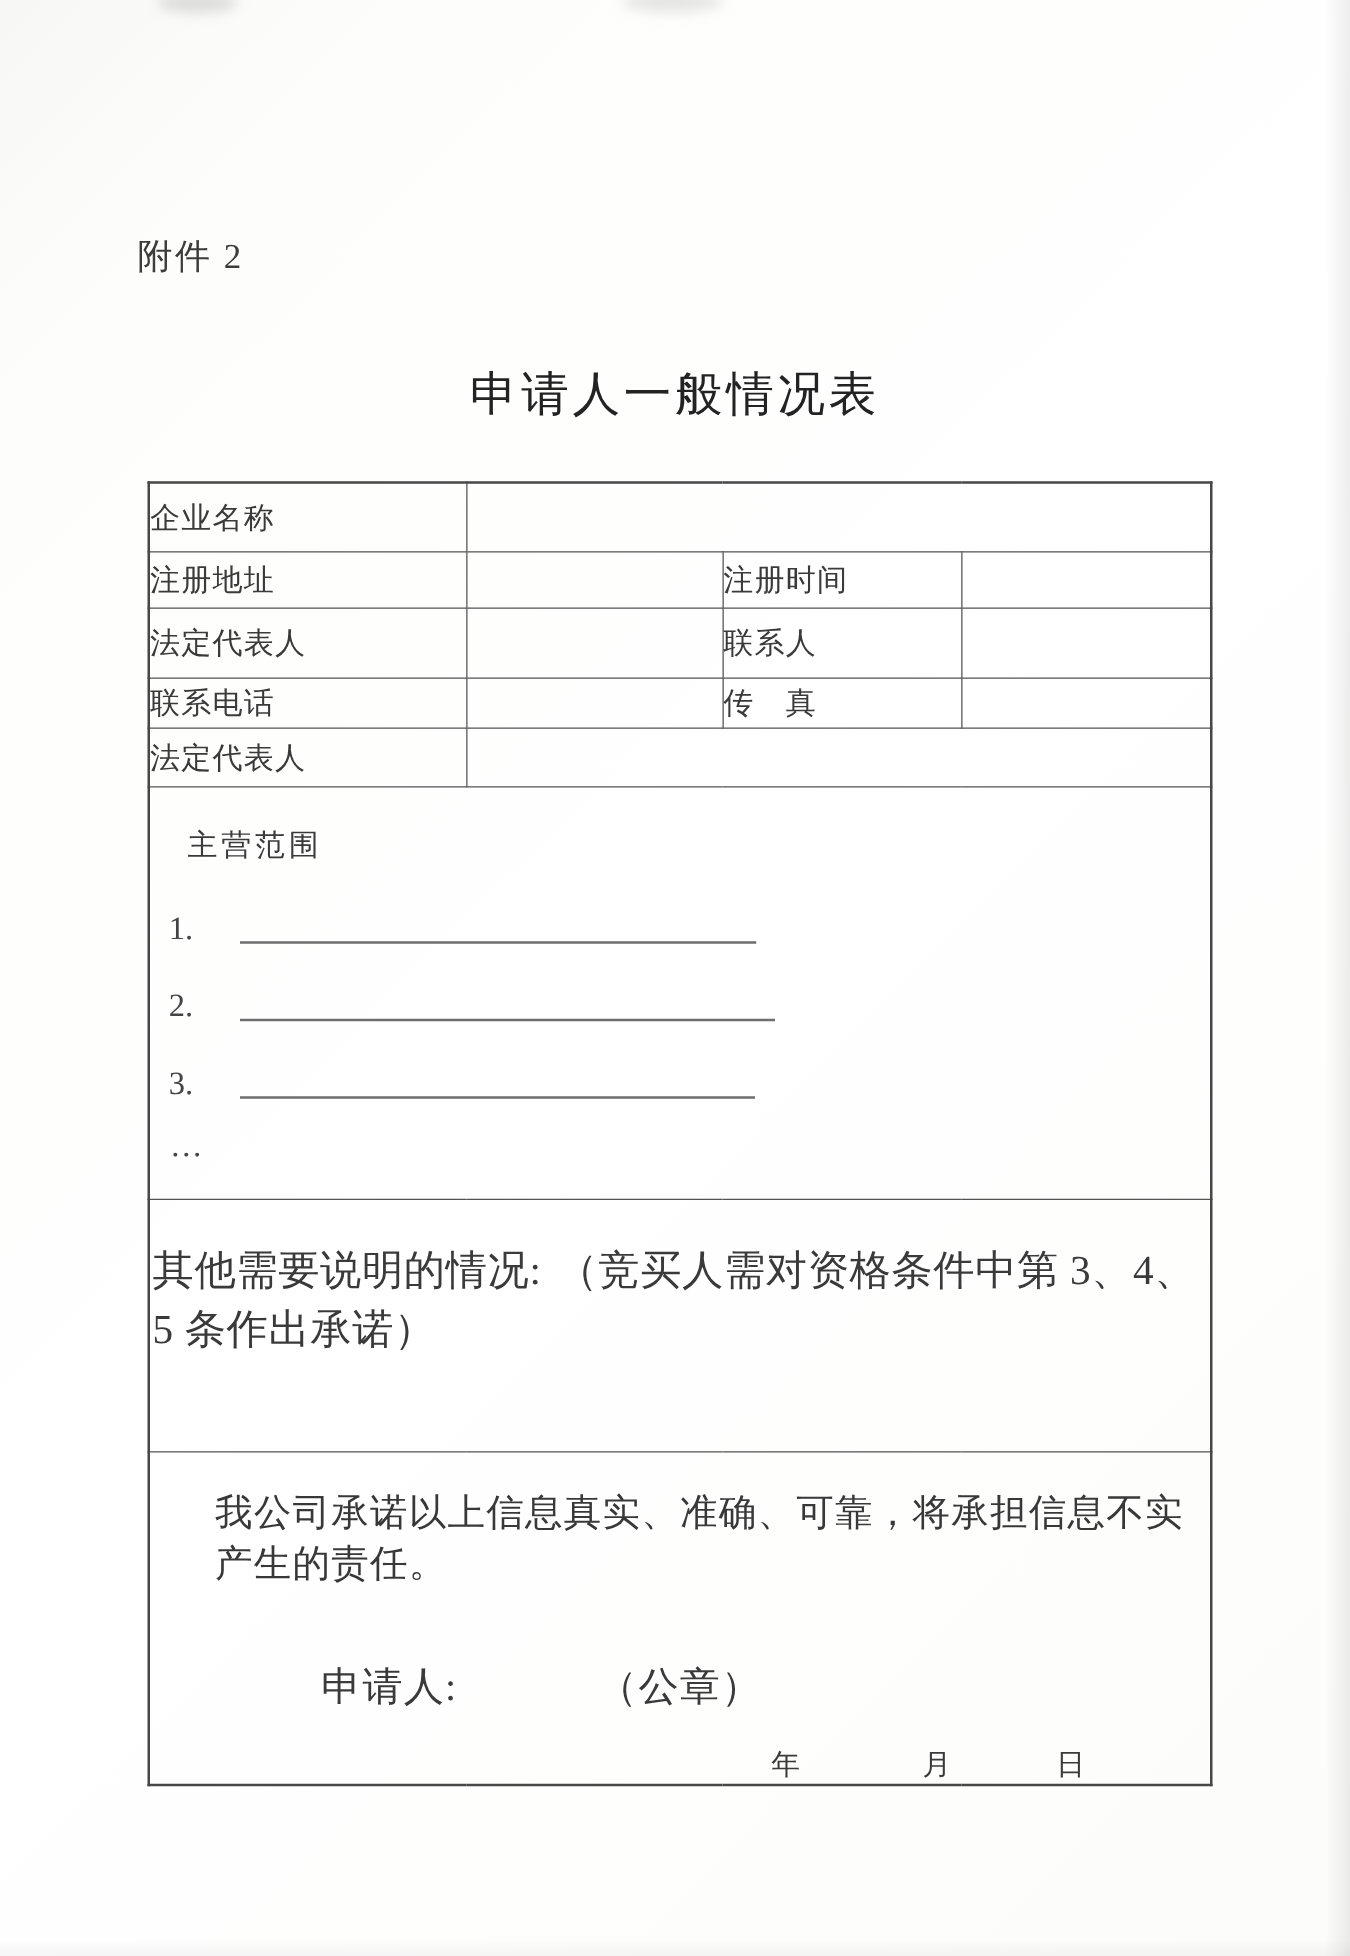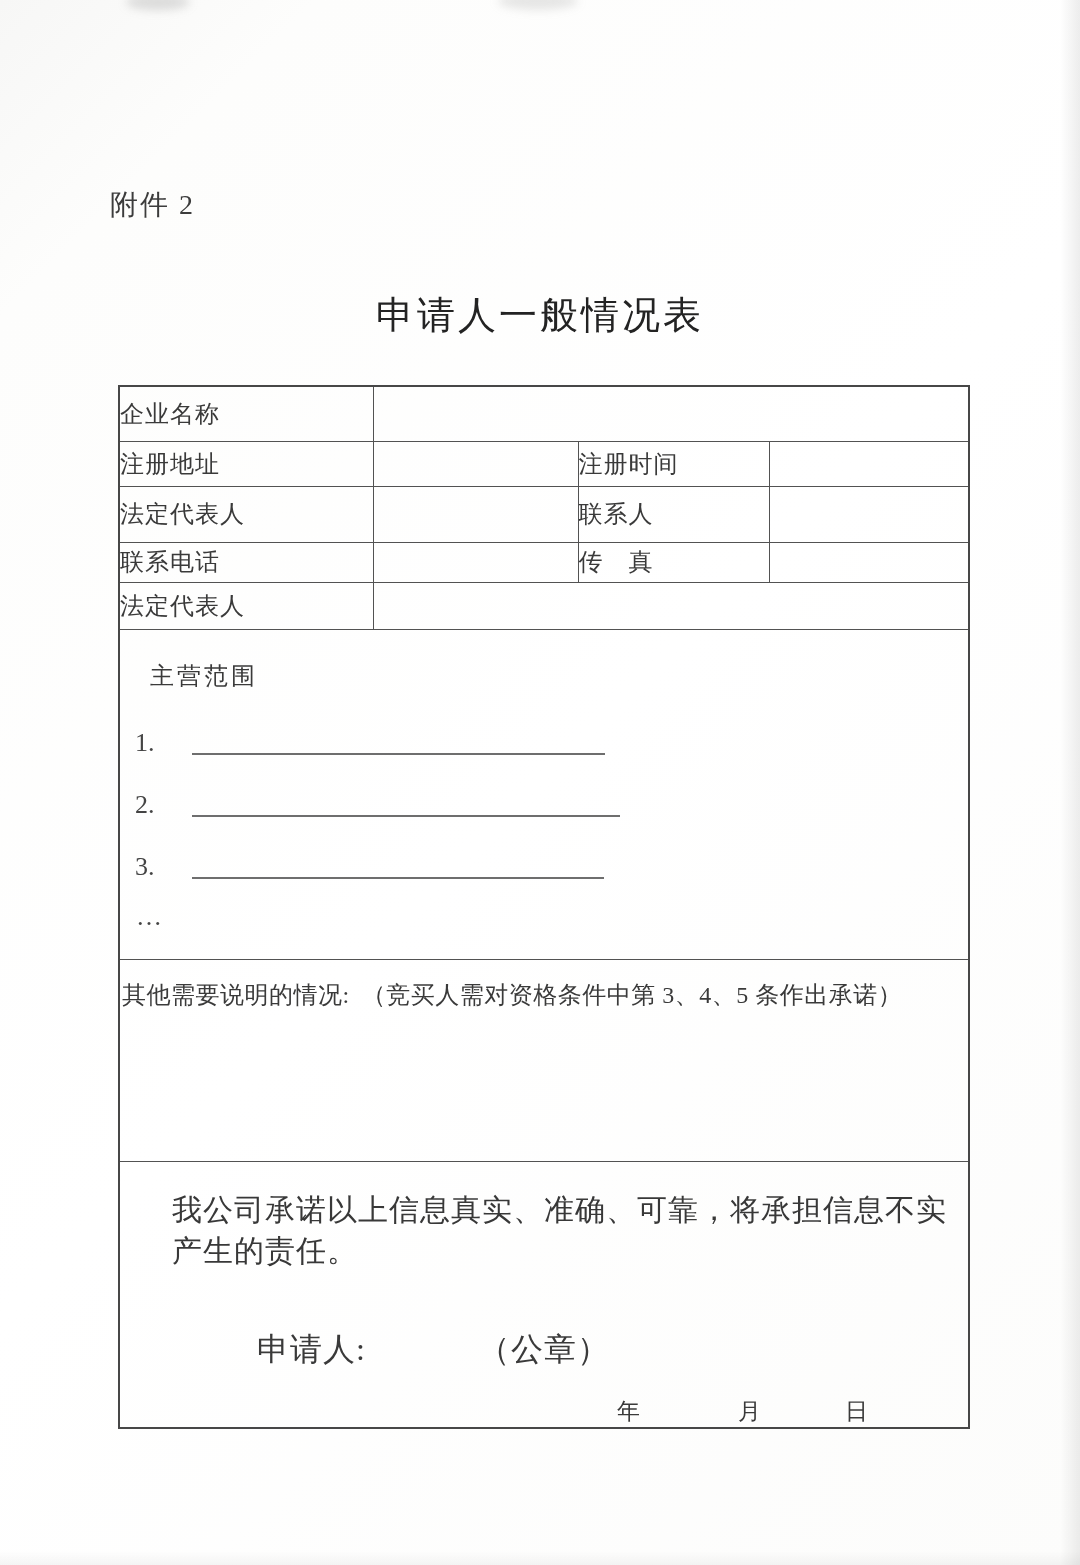--- a/index.html
+++ b/index.html
@@ -63,21 +63,21 @@
     display: inline-block; height: 0; border-bottom: 2px solid #6e6e6e;
     margin-left: 37px; transform: translateY(4px);
   }
   .uline.w1 { width: 413px; }
   .uline.w2 { width: 428px; }
   .uline.w3 { width: 412px; }
   .scope-ellipsis { margin: 22px 0 0 16px; font-size: 26px; letter-spacing: 2px; color: #444; }
 
   
   td.notes-cell { vertical-align: top; padding: 18px 2px 0 2px; }
-  .notes-text { font-size: 24px; letter-spacing: 0.5px; line-height: 1.45; }
+  .notes-text { font-size: 33px; letter-spacing: 0.5px; line-height: 1.45; margin-top: 16px; }
   .notes-note { margin-left: 12px; }
 
   
   td.commit-cell { vertical-align: top; padding: 0; }
   .commit-statement {
     margin: 28px 4px 0 52px; font-size: 30px; letter-spacing: 1px; color: #383838;
   }
   .commit-sign { margin: 56px 0 0 137px; font-size: 32px; letter-spacing: 1px; }
   .commit-seal { margin-left: 112px; }
   .commit-date { margin: 24px 0 0 497px; font-size: 23px; }

